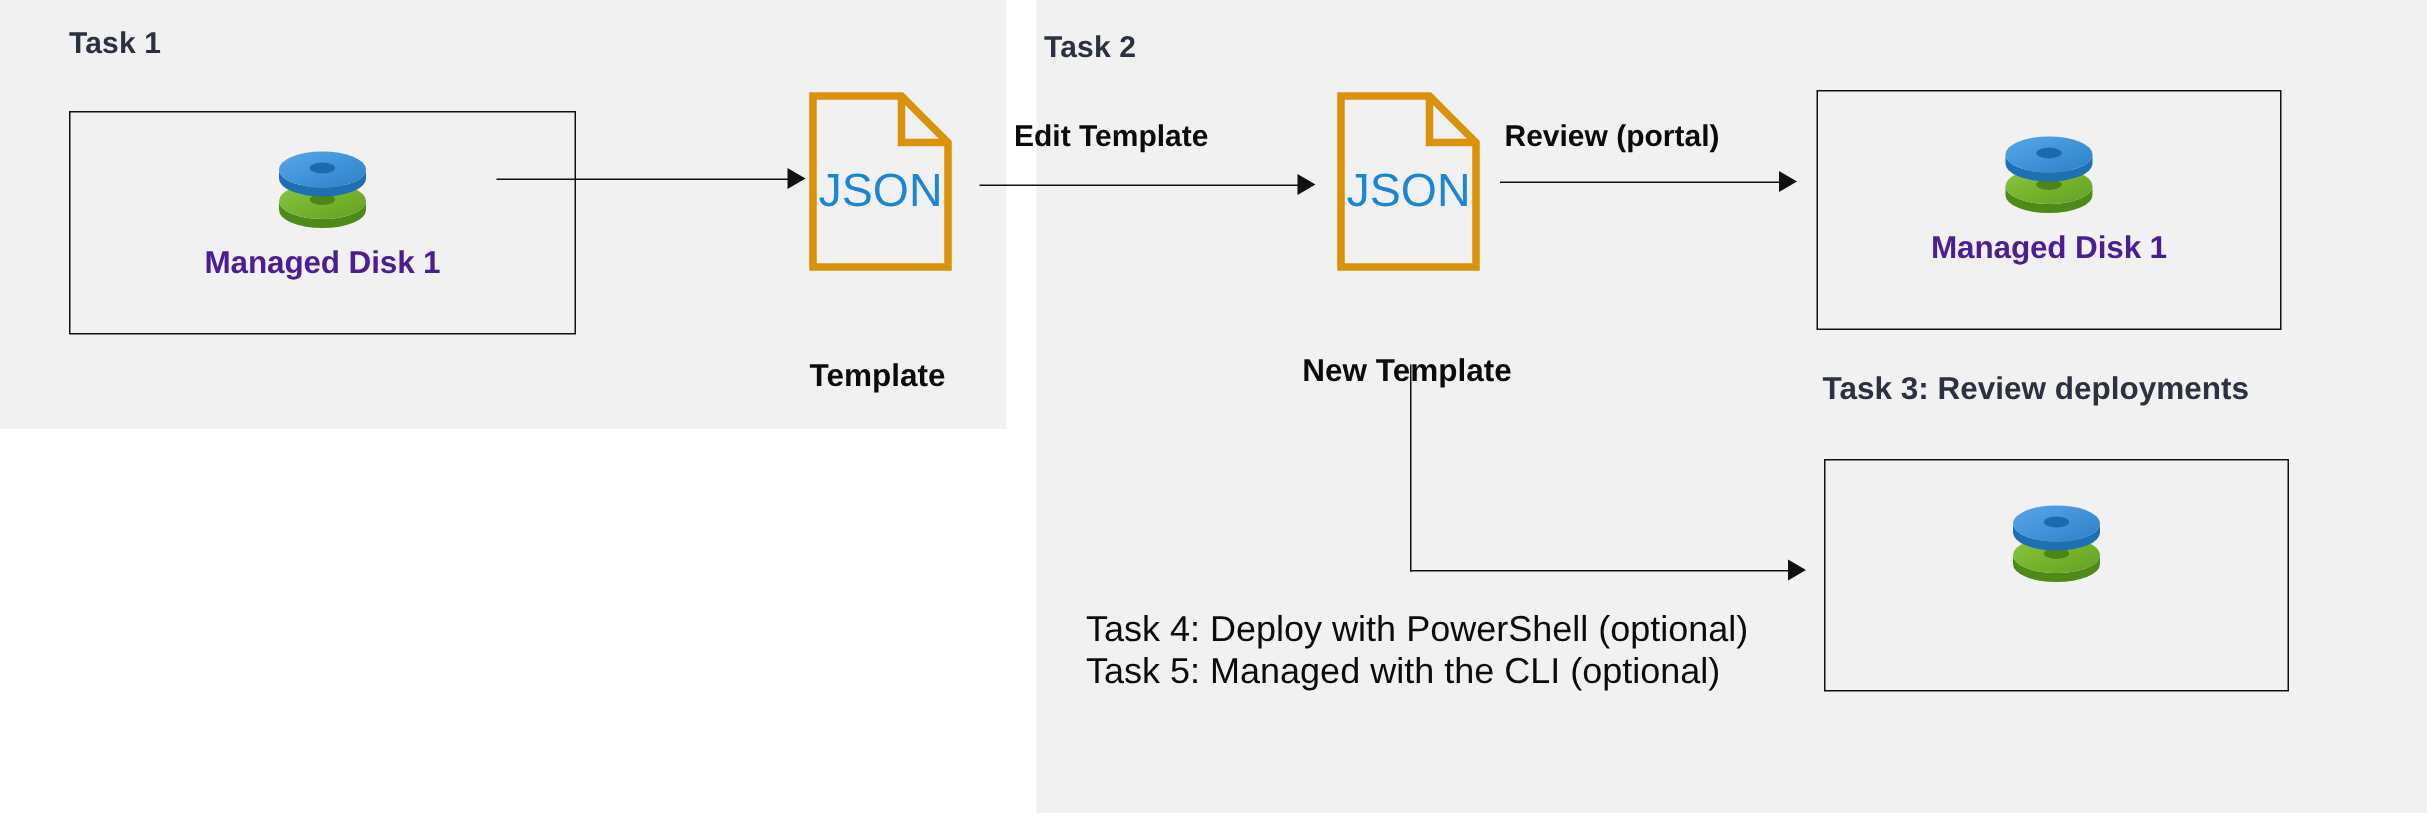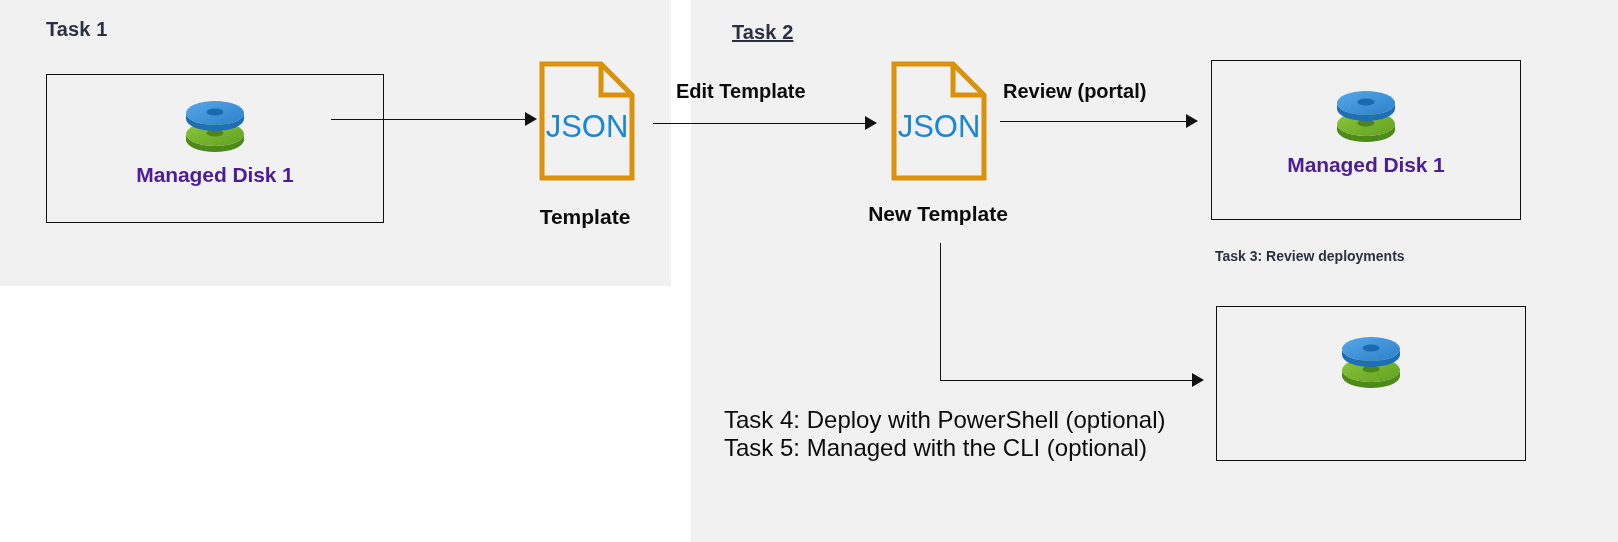--- a/index.html
+++ b/index.html
@@ -24,27 +24,27 @@
 
   .task-head {
     position: absolute;
     color: #2b3140;
     font-weight: bold;
     font-size: 20px;
     letter-spacing: 0.1px;
     white-space: nowrap;
   }
   #task1-head { left: 46px;  top: 18px; }
-  #task2-head { left: 732px; top: 21px; text-decoration: underline; }
+  #task2-head { left: 696px; top: 21px; }
   #task3-head {
     position: absolute;
     left: 1215px; top: 248px;
     color: #2b3140;
     font-weight: bold;
-    font-size: 14px;
+    font-size: 21px;
     white-space: nowrap;
   }
 
   .disk-box {
     position: absolute;
     background: #f1f1f1;
     border: 1.6px solid #111111;
     box-sizing: border-box;
   }
   #box-md1-left  { left: 46px;   top: 74px;  width: 338px; height: 149px; }
@@ -78,20 +78,21 @@
   #json-1 { left: 538px; top: 60px; }
   #json-2 { left: 890px; top: 60px; }
 
   .json-caption {
     position: absolute;
     font-size: 21px;
     font-weight: bold;
     color: #0b0b0b;
     white-space: nowrap;
     text-align: center;
+    margin-top: 34px;
   }
   #cap-template     { left: 500px; top: 205px; width: 170px; }
   #cap-new-template { left: 840px; top: 202px; width: 196px; }
 
   
   .hline {
     position: absolute;
     height: 0;
     border-top: 1.8px solid #111111;
   }

